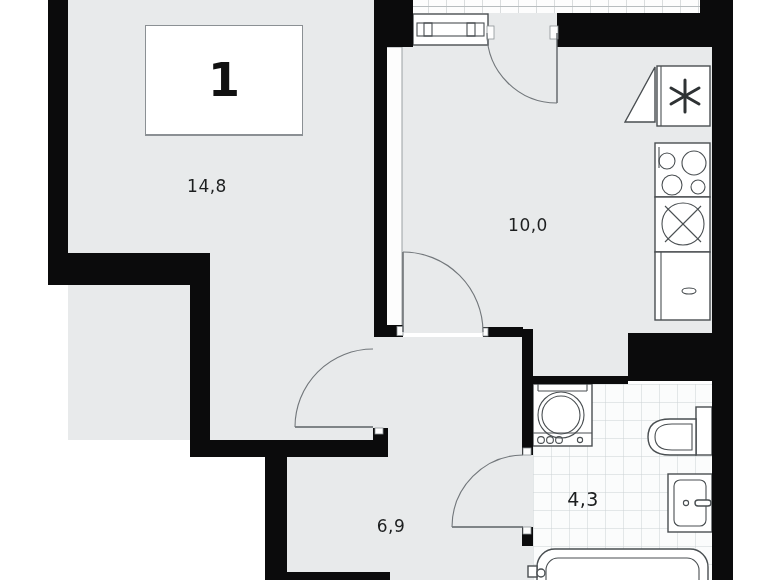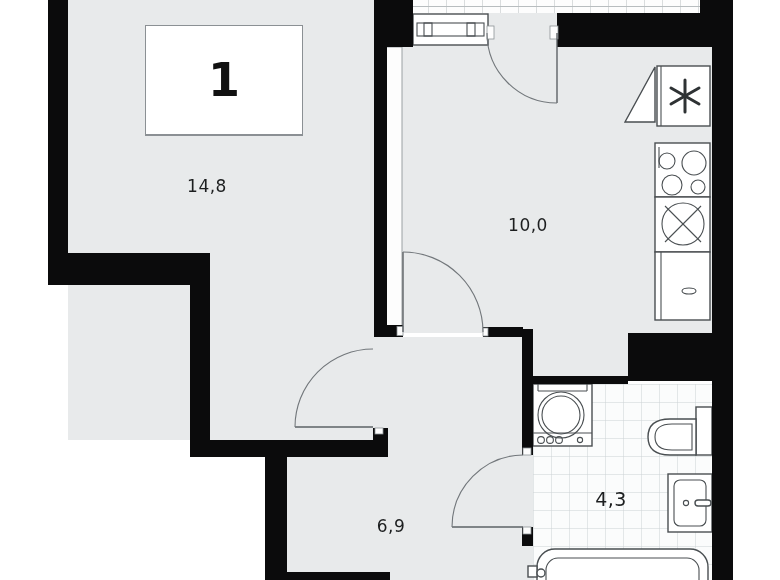--- a/index.html
+++ b/index.html
@@ -180,14 +180,14 @@
     </g>
   </svg>
 
   <div class="titlebox">
     <div class="cell rooms">1</div>
   </div>
 
   <div class="label" style="left:207px;top:186px;">14,8</div>
   <div class="label" style="left:528px;top:197px;margin-top:28px;">10,0</div>
   <div class="label" style="left:391px;top:526px;">6,9</div>
-  <div class="label" style="left:583px;top:499px;font-size:19px;margin-left:28px;">4,3</div>
+  <div class="label" style="left:583px;top:499px;font-size:19px;">4,3</div>
 </div>
 
 </body></html>

